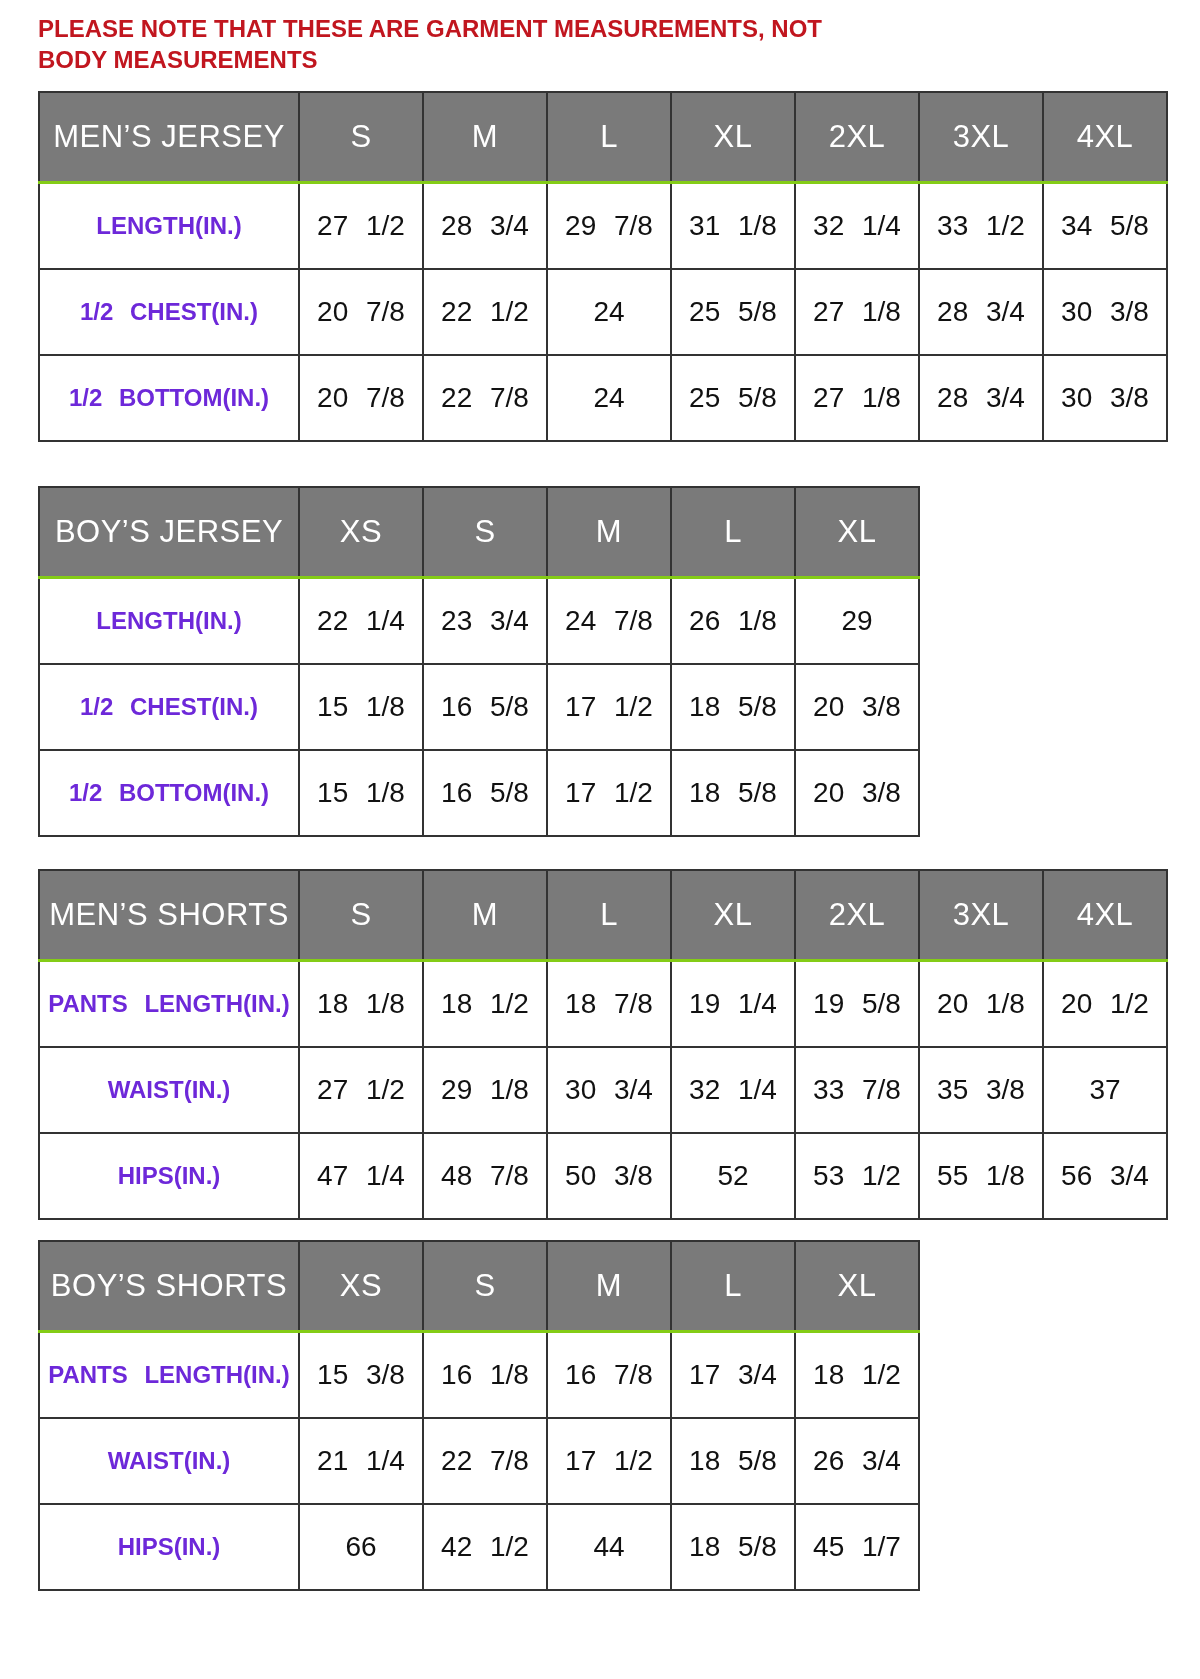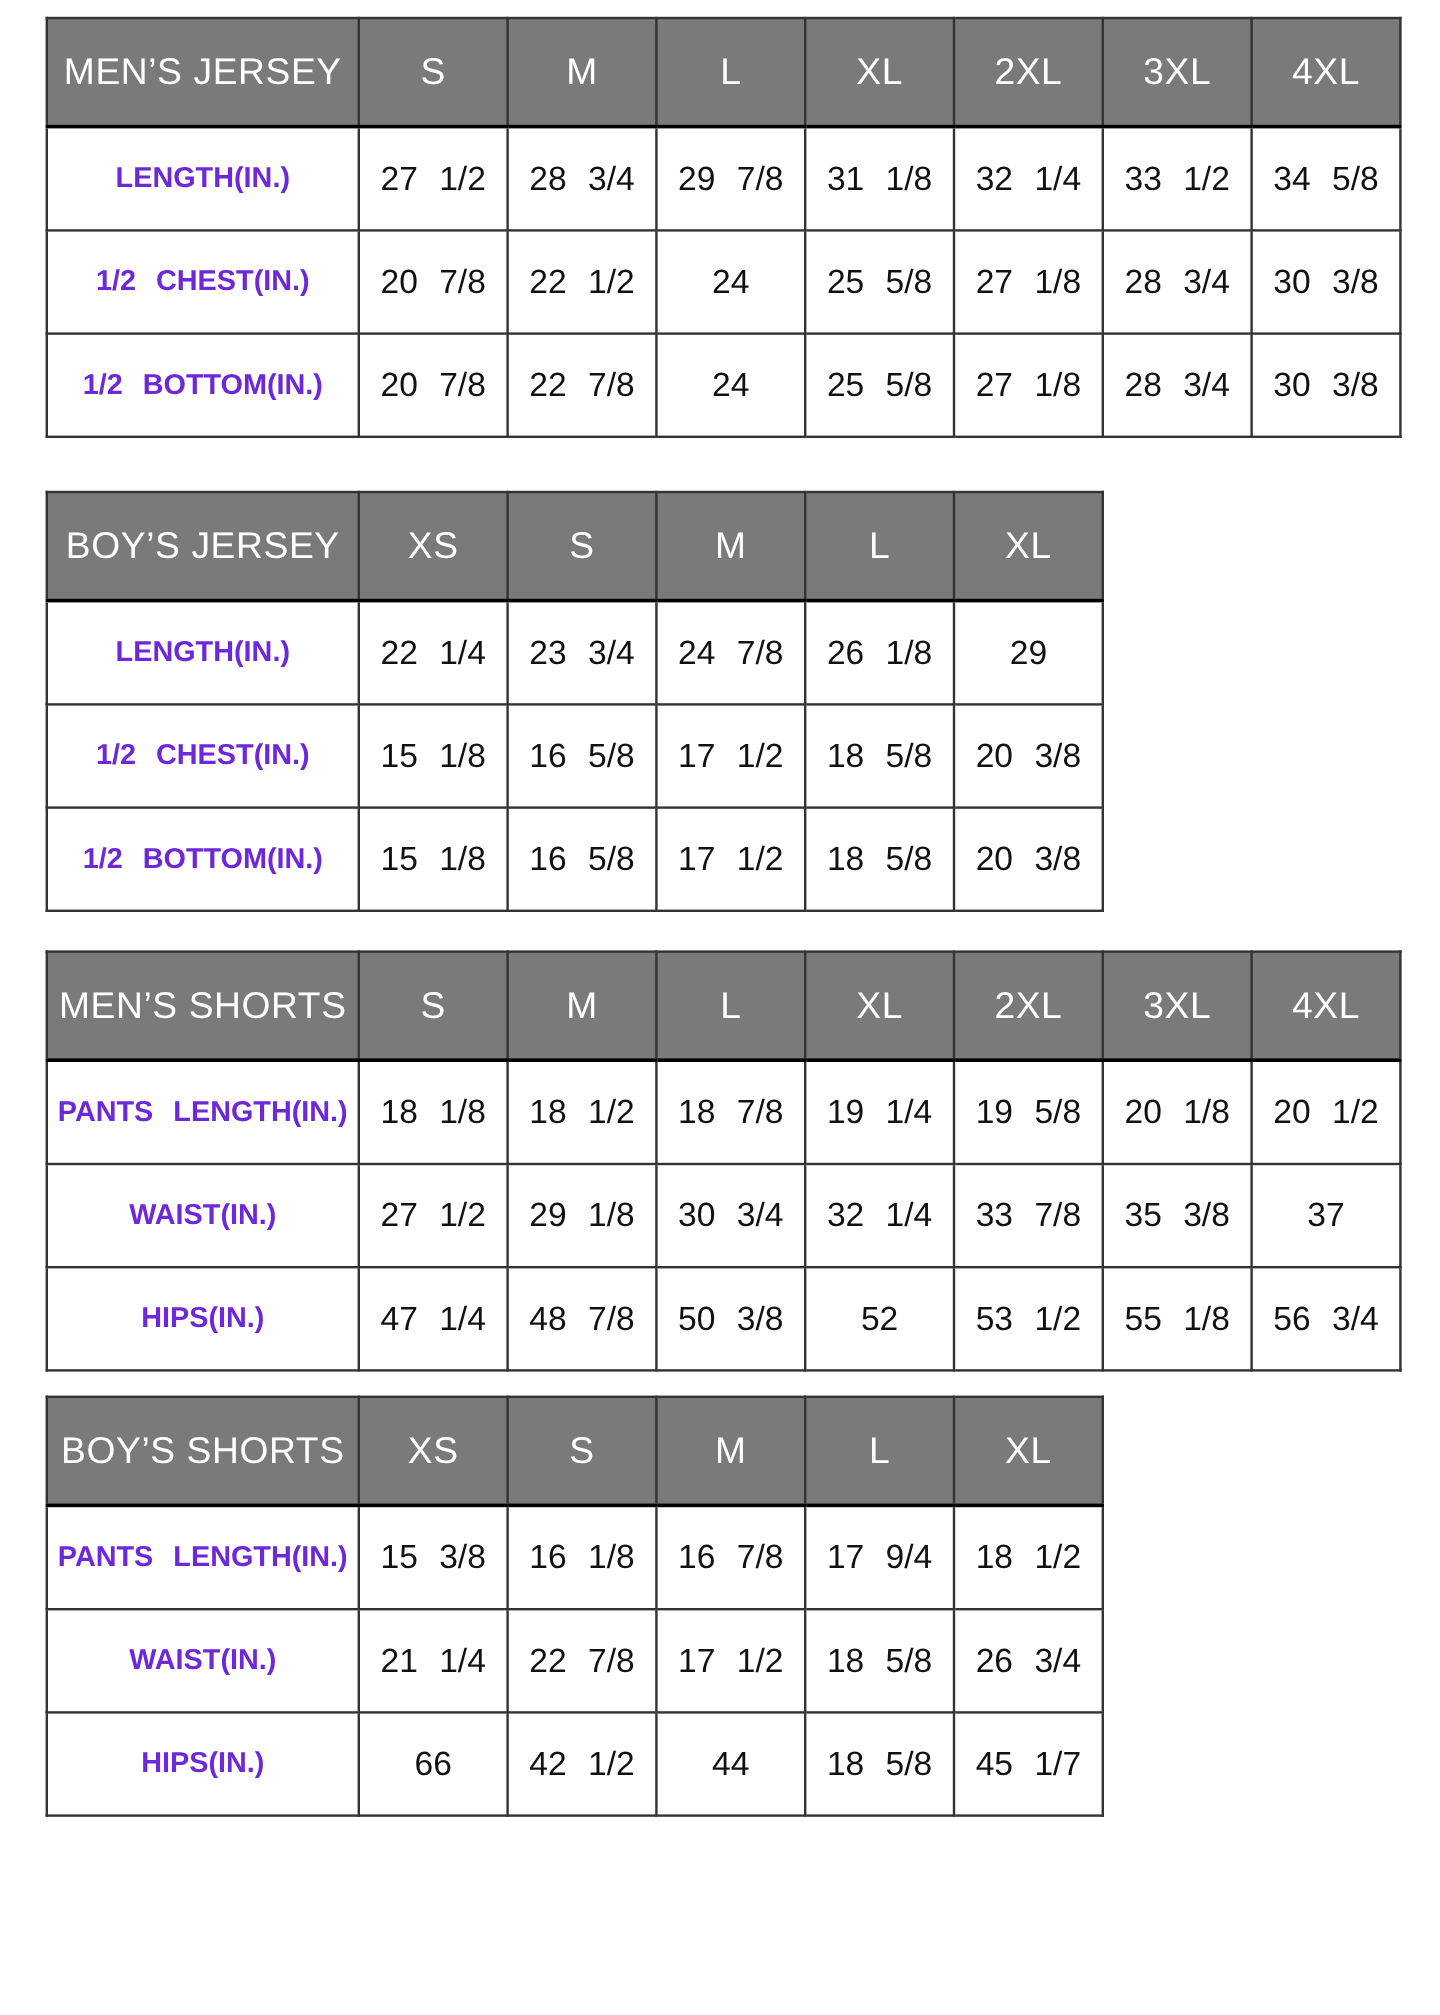--- a/index.html
+++ b/index.html
@@ -51,41 +51,42 @@
     vertical-align: middle;
     padding: 0 4px;
   }
   .size-table thead th {
     background: #7a7a7a;
     color: #ffffff;
     height: 88px;
     font-size: 31px;
     font-weight: normal;
     letter-spacing: 0.5px;
-    border-bottom: 3px solid #000000;
+    border-bottom: 3px solid #84cc16;
   }
   .size-table tbody th {
     height: 84px;
     font-size: 24px;
     font-weight: bold;
     color: #6d28d9;
     line-height: 1.12;
     word-spacing: 10px;
   }
   .size-table tbody td {
     height: 84px;
     font-size: 28px;
     color: #111111;
     word-spacing: 10px;
   }
 </style>
 </head>
 <body>
 
 <div class="page">
+  <p class="note note-top">PLEASE NOTE THAT THESE ARE GARMENT MEASUREMENTS, NOT BODY MEASUREMENTS</p>
   <div>
       <table class="size-table">
         <colgroup>
           <col class="col-label">
           <col class="col-size">
           <col class="col-size">
           <col class="col-size">
           <col class="col-size">
           <col class="col-size">
           <col class="col-size">
@@ -256,21 +257,21 @@
             <th>L</th>
             <th>XL</th>
           </tr>
         </thead>
         <tbody>
           <tr>
             <th>PANTS LENGTH(IN.)</th>
             <td>15 3/8</td>
             <td>16 1/8</td>
             <td>16 7/8</td>
-            <td>17 9/4</td>
+            <td>17 3/4</td>
             <td>18 1/2</td>
           </tr>
           <tr>
             <th>WAIST(IN.)</th>
             <td>21 1/4</td>
             <td>22 7/8</td>
             <td>17 1/2</td>
             <td>18 5/8</td>
             <td>26 3/4</td>
           </tr>

